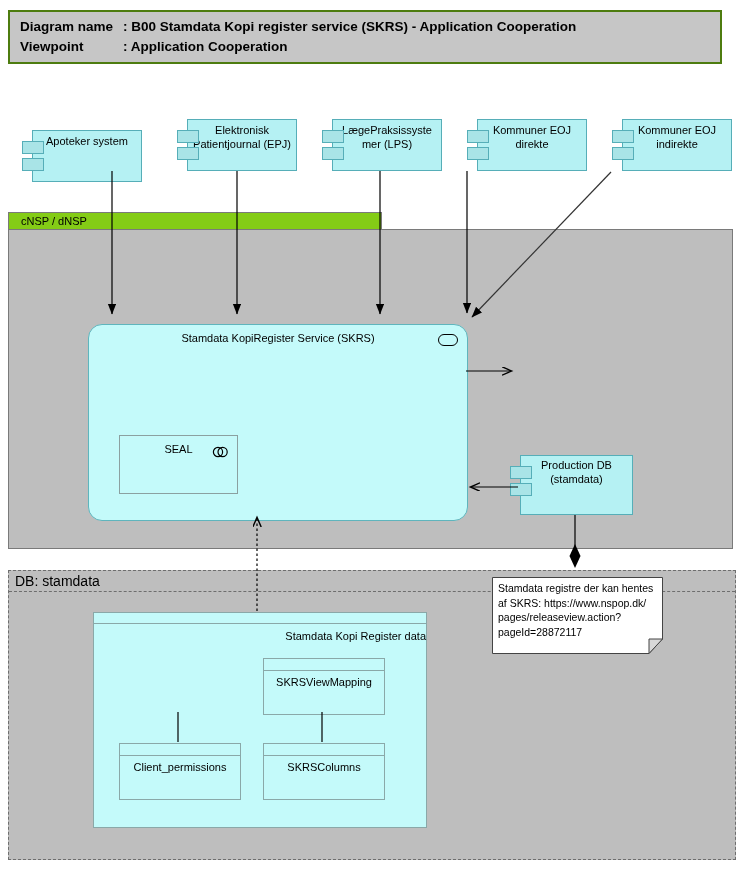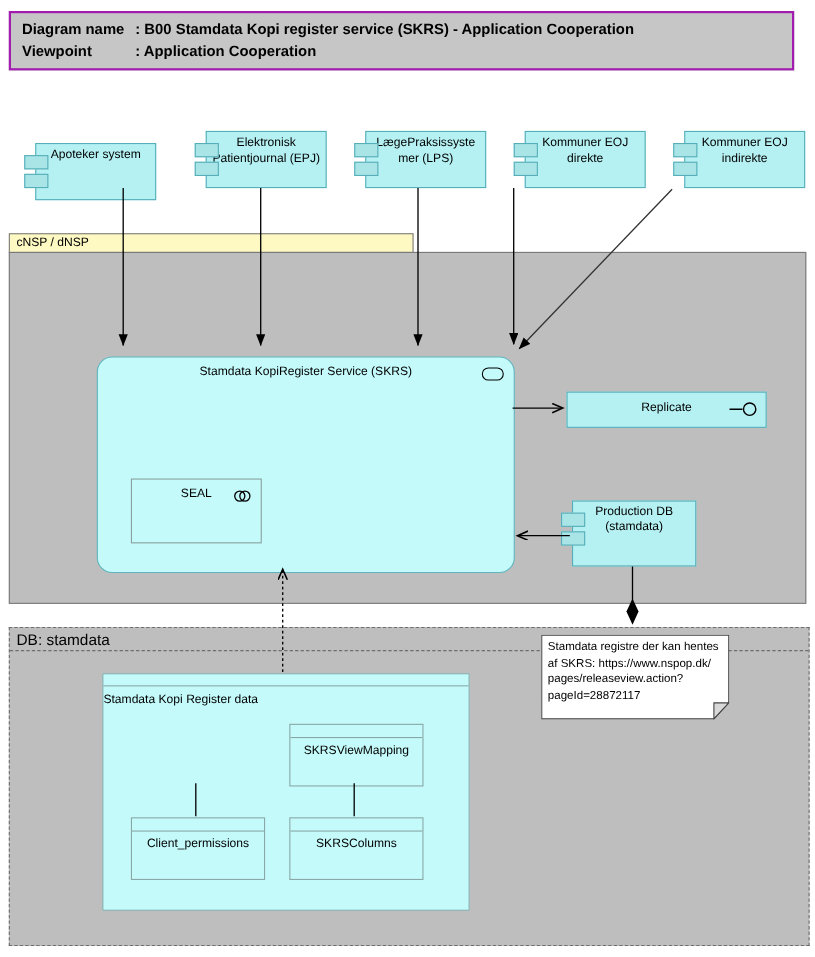--- a/index.html
+++ b/index.html
@@ -1,29 +1,29 @@
 <!DOCTYPE html>
 <html><head>
 <meta charset="utf-8">
 <style>
   html,body{margin:0;padding:0;background:#ffffff;}
   body{font-family:"Liberation Sans","DejaVu Sans",sans-serif;color:#000;}
   #canvas{position:relative;width:741px;height:870px;background:#ffffff;overflow:hidden;}
 
   
   .title-bar{position:absolute;left:8px;top:10px;width:700px;height:42px;
-    background:#c6c6c6;border:2px solid #a21caf;padding:5px 0 3px 10px;z-index:2;}
+    background:#c6c6c6;border:2px solid #4d7c0f;padding:5px 0 3px 10px;z-index:2;}
   .title-row{display:flex;font-weight:bold;font-size:13.5px;line-height:1.5;}
   .title-row .t-label{width:103px;flex:0 0 103px;}
   .title-row .t-value{flex:1;}
 
   
   .cnsp-tab{position:absolute;left:8px;top:212px;width:360px;height:16px;
-    background:#fef9c3;border:1px solid #7a7a7a;z-index:1;
-    font-size:11px;line-height:16px;padding-left:6px;}
+    background:#84cc16;border:1px solid #7a7a7a;z-index:1;
+    font-size:11px;line-height:16px;padding-left:12px;}
   .cnsp-body{position:absolute;left:8px;top:229px;width:723px;height:318px;
     background:#bebebe;border:1px solid #7a7a7a;z-index:1;}
   .db-group{position:absolute;left:8px;top:570px;width:726px;height:288px;
     background:#bebebe;border:1px dashed #6e6e6e;z-index:1;}
   .db-header{height:20px;border-bottom:1px dashed #6e6e6e;
     font-size:14px;line-height:20px;padding-left:6px;}
 
   
   .component{position:absolute;width:110px;height:52px;background:#b5f1f3;
     border:1px solid #56aeb8;z-index:3;text-align:center;font-size:11px;
@@ -57,21 +57,21 @@
 
   
   .note{position:absolute;left:492px;top:577px;width:178px;height:77px;z-index:4;}
   .note-text{position:absolute;left:6px;top:4px;right:6px;font-size:10.5px;
     line-height:1.4;white-space:pre-line;}
 
   
   .datastore{position:absolute;left:93px;top:612px;width:332px;height:214px;
     background:#c4fafa;border:1px solid #8aa8a8;z-index:2;}
   .ds-band{height:10px;border-bottom:1px solid #8aa8a8;}
-  .ds-label{text-align:left;font-size:11px;margin-top:6px;}
+  .ds-label{text-align:right;font-size:11px;margin-top:6px;}
   .dtable{position:absolute;width:120px;height:55px;background:#c4fafa;
     border:1px solid #8aa8a8;}
   .dt-band{height:11px;border-bottom:1px solid #8aa8a8;}
   .dt-label{text-align:center;font-size:11px;margin-top:5px;}
   .dtable.p1{left:25px;top:45px;} .dtable.p2{left:169px;top:45px;}
   .dtable.p3{left:25px;top:130px;} .dtable.p4{left:169px;top:130px;}
 
   
   .overlay{position:absolute;left:0;top:0;width:741px;height:870px;z-index:6;
     pointer-events:none;}
@@ -136,29 +136,20 @@
       <div class="seal-label">SEAL</div>
       <span class="collab-icon">
         <svg width="17" height="12" viewBox="0 0 17 12">
           <circle cx="6" cy="6" r="4.6" fill="none" stroke="#000" stroke-width="1.2"></circle>
           <circle cx="10.6" cy="6" r="4.6" fill="none" stroke="#000" stroke-width="1.2"></circle>
         </svg>
       </span>
     </div>
   </div>
 
-  <div class="replicate">
-    <div class="replicate-label">Replicate</div>
-    <span class="lollipop-icon">
-      <svg width="26" height="14" viewBox="0 0 26 14">
-        <line x1="0" y1="7" x2="12" y2="7" stroke="#000" stroke-width="1.3"></line>
-        <circle cx="18.5" cy="7" r="5.6" fill="none" stroke="#000" stroke-width="1.3"></circle>
-      </svg>
-    </span>
-  </div>
 
   <div class="proddb">
     <span class="ctab t1"></span>
     <span class="ctab t2"></span>
     <span>Production DB (stamdata)</span>
   </div>
 
   <div class="note">
     <svg width="171" height="77" viewBox="0 0 171 77">
       <polygon points="0.5,0.5 170.5,0.5 170.5,62 157,76.5 0.5,76.5" fill="#ffffff" stroke="#444" stroke-width="1"></polygon>

